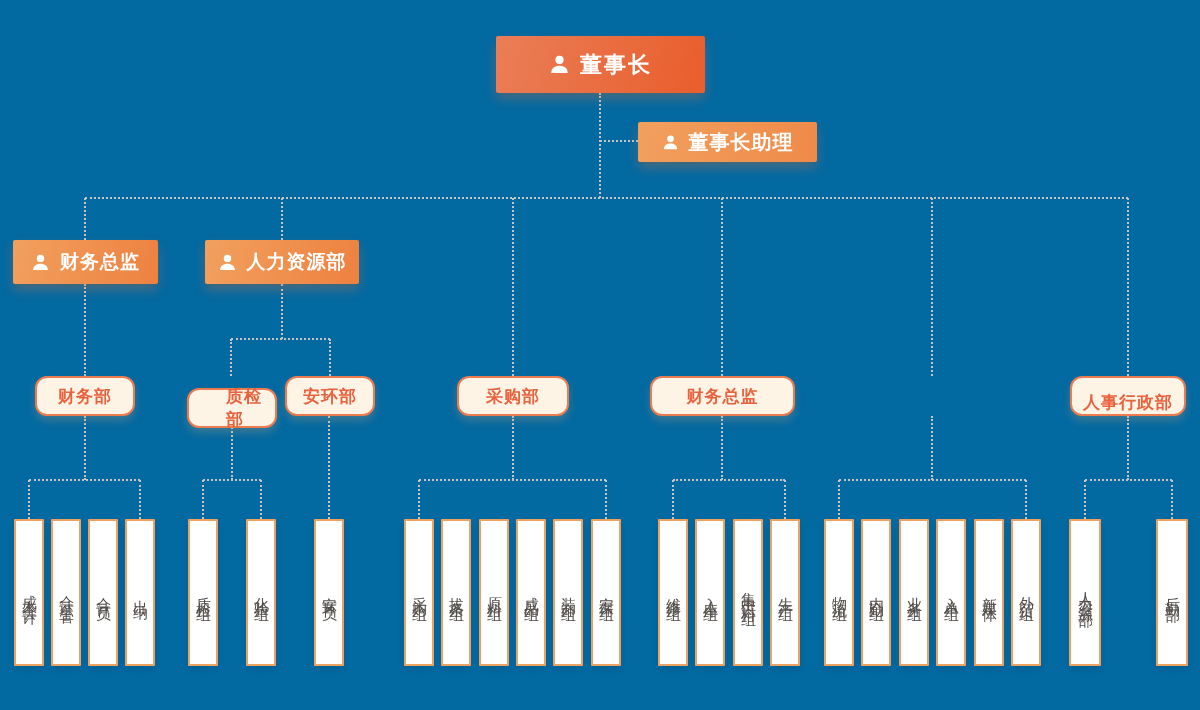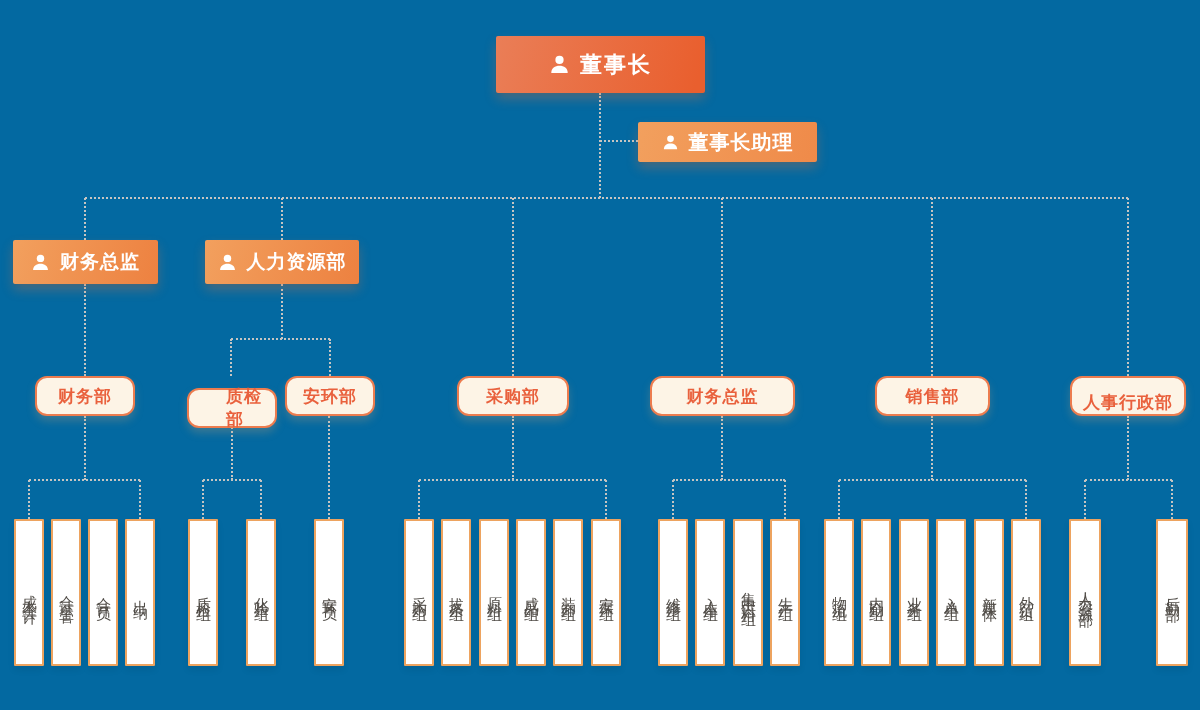--- a/index.html
+++ b/index.html
@@ -128,23 +128,20 @@
   </div>
   <div class="node dept" style="left:285px;top:376px;width:90px;height:40px;">
     <span>安环部</span>
   </div>
   <div class="node dept" style="left:457px;top:376px;width:112px;height:40px;">
     <span>采购部</span>
   </div>
   <div class="node dept" style="left:650px;top:376px;width:145px;height:40px;">
     <span>财务总监</span>
   </div>
-  <div class="node dept" style="left:875px;top:376px;width:115px;height:40px;">
-    <span>销售部</span>
-  </div>
   <div class="node dept" style="left:1070px;top:376px;width:116px;height:40px;align-items:flex-end;">
     <span>人事行政部</span>
   </div>
 
   <div class="node vbox" style="left:14px;top:519px;width:30px;height:147px;">
     <span>成本会计</span>
   </div>
   <div class="node vbox" style="left:51px;top:519px;width:30px;height:147px;">
     <span>会计主管</span>
   </div>

